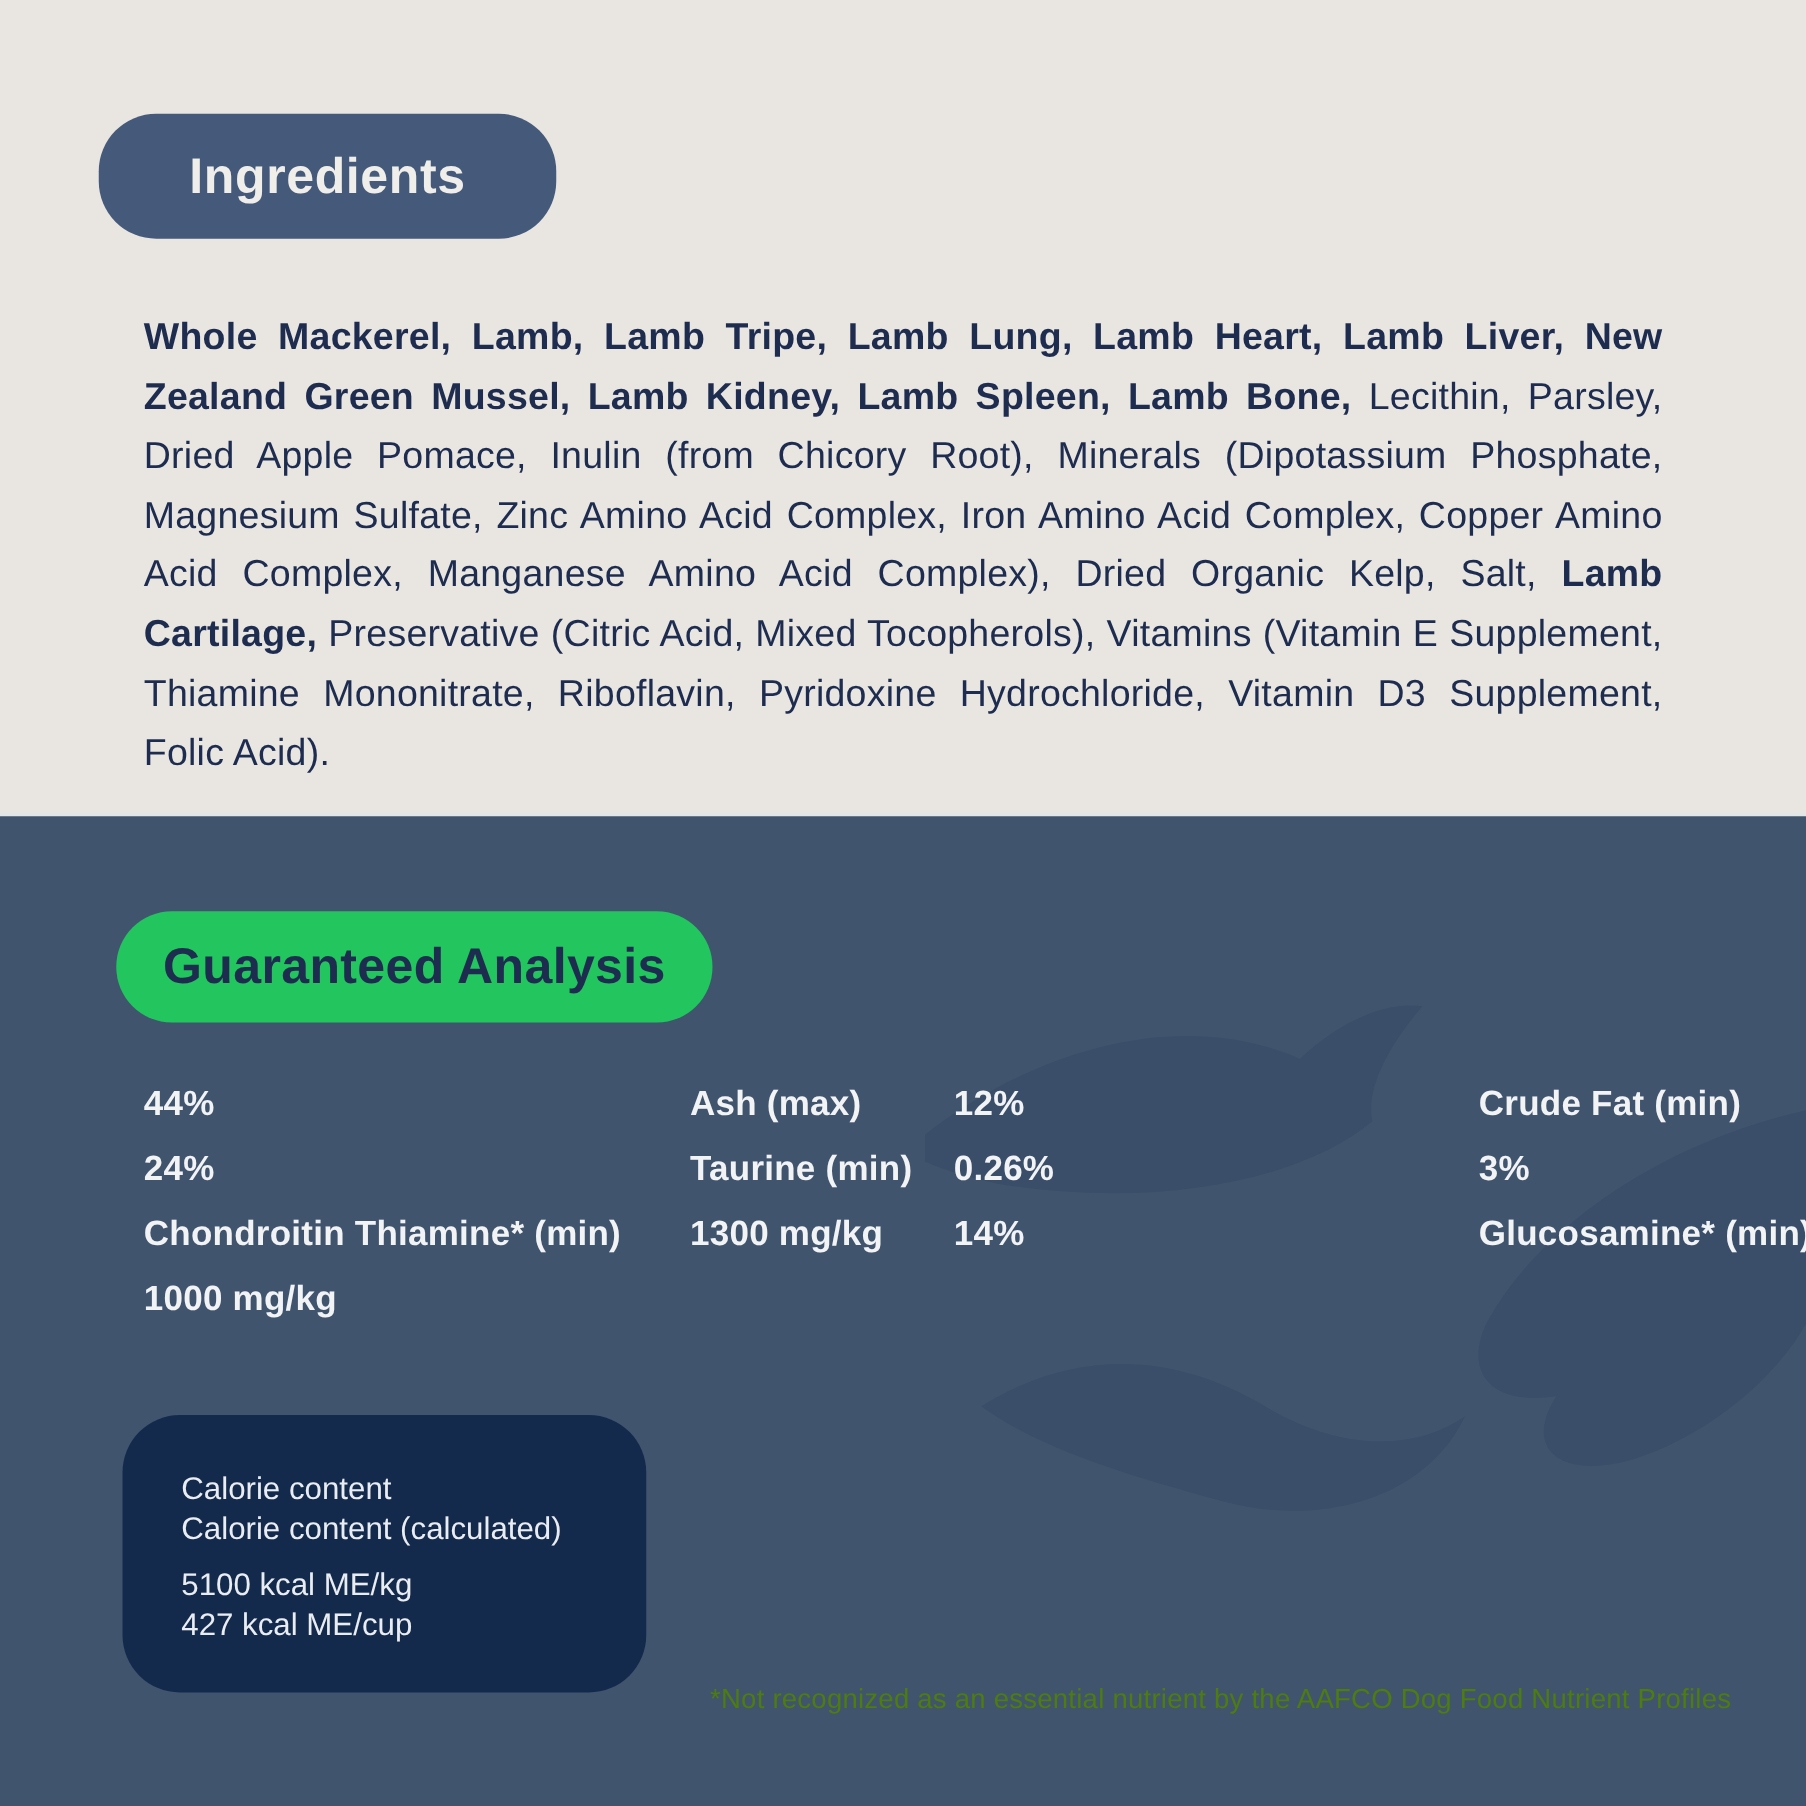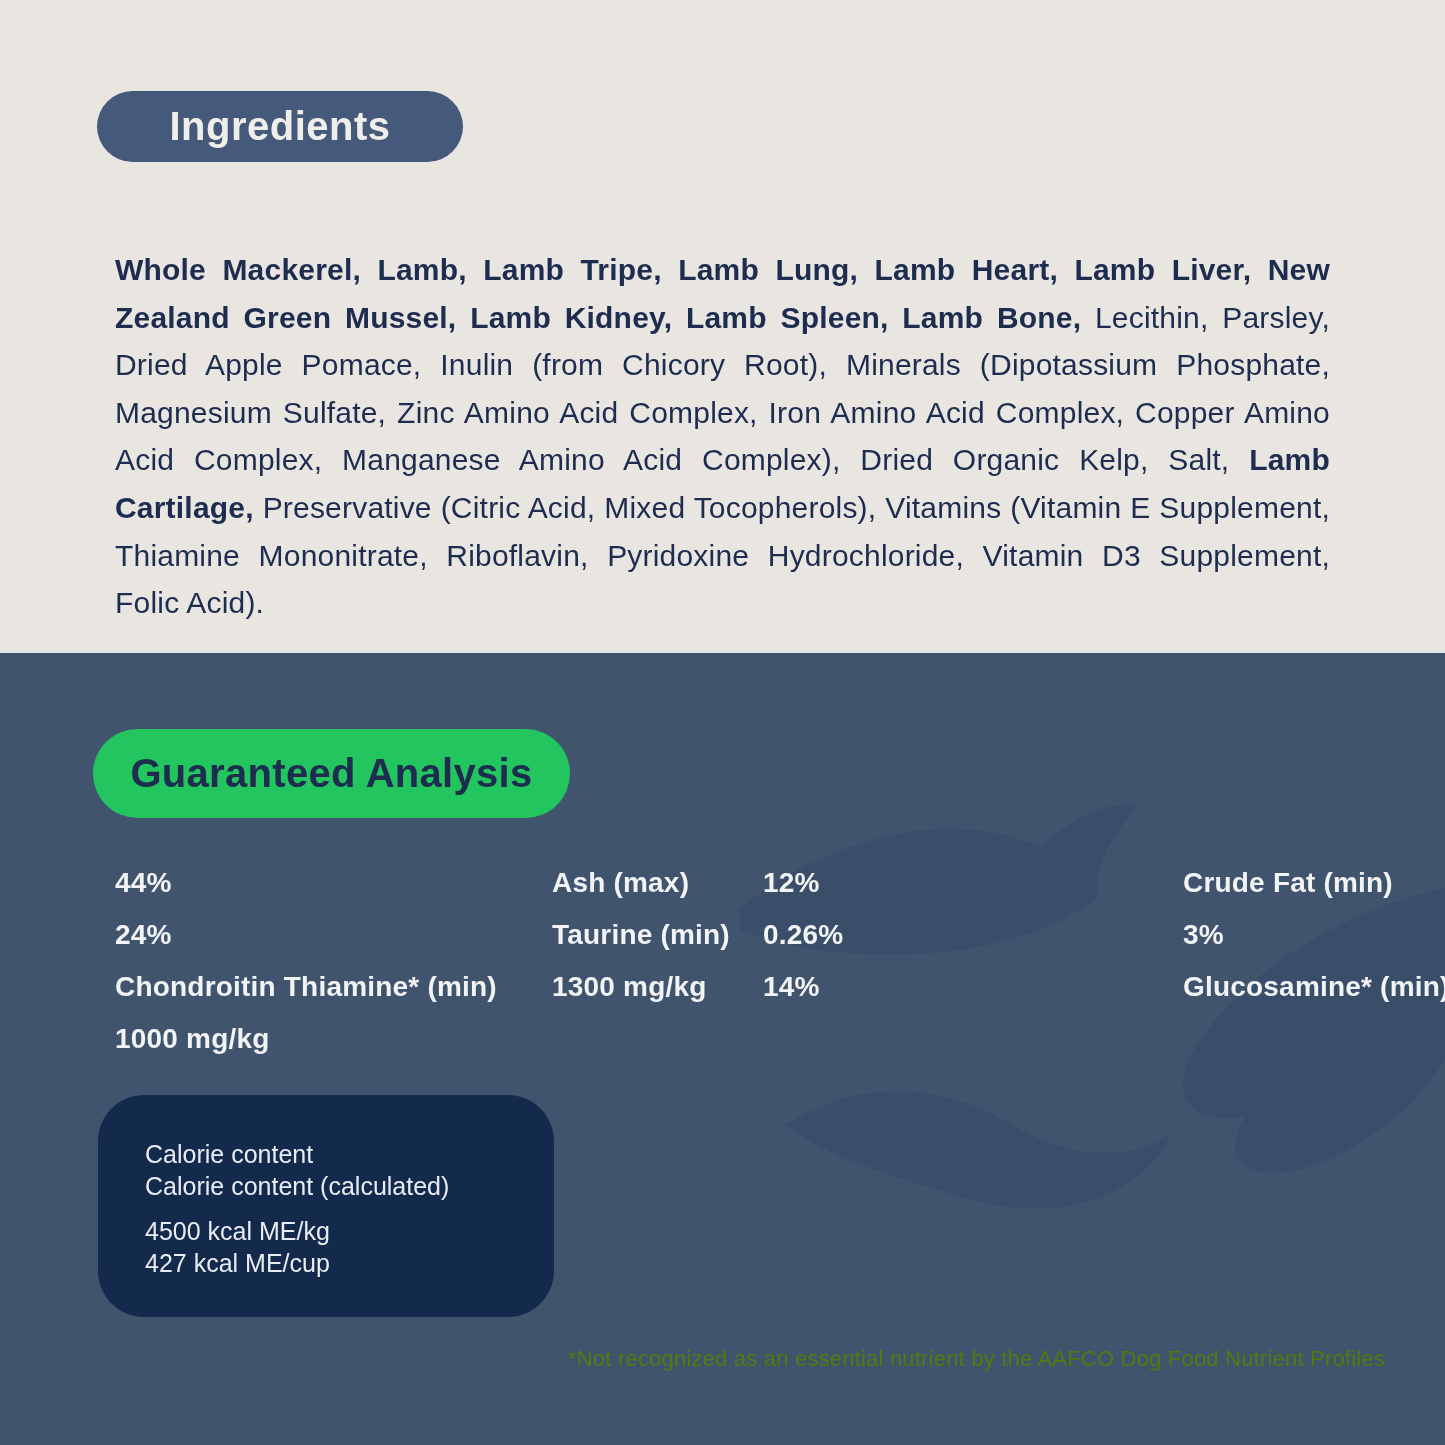--- a/index.html
+++ b/index.html
@@ -2,42 +2,42 @@
 <html><head>
 <meta charset="utf-8">
 <style>
   html,body{margin:0;padding:0;}
   body{width:1445px;height:1445px;font-family:"Liberation Sans",sans-serif;background:#e9e6e2;}
   .page{position:relative;width:1445px;height:1445px;overflow:hidden;}
 
   
   .top-section{position:absolute;left:0;top:0;width:1445px;height:652px;background:#e9e6e2;}
   .pill-heading{position:absolute;border-radius:46px;display:flex;align-items:center;justify-content:center;}
-  .ing-pill{left:97px;top:91px;width:366px;height:71px;background:#455a7a;}
+  .ing-pill{left:79px;top:91px;width:366px;height:100px;background:#455a7a;}
   .ing-pill span{color:#efeeea;font-size:40px;font-weight:bold;letter-spacing:.5px;}
   .ingredients-par{position:absolute;left:115px;top:216px;width:1215px;
      font-size:30px;line-height:47.6px;color:#1d2c4f;text-align:justify;letter-spacing:.2px;}
   .ingredients-par b{font-weight:bold;}
 
   
   .divider{position:absolute;left:0;top:650px;width:1445px;height:3px;background:rgba(223,229,234,0.55);}
 
   
   .bottom-section{position:absolute;left:0;top:653px;width:1445px;height:792px;background:#41546e;}
   .swoosh{position:absolute;left:740px;top:795px;width:705px;height:455px;pointer-events:none;}
 
   .ga-pill{left:93px;top:729px;width:477px;height:89px;background:#22c55e;}
   .ga-pill span{color:#1d2c4f;font-size:40px;font-weight:bold;letter-spacing:.3px;}
 
   .ga-table{position:absolute;left:115px;top:857px;width:1215px;
      display:grid;grid-template-columns:437px 211px 420px 147px;grid-auto-rows:52px;
      align-items:center;color:#f1f3f5;font-size:28px;font-weight:bold;letter-spacing:.2px;}
   .ga-cell{white-space:nowrap;}
 
-  .calorie-box{position:absolute;left:98px;top:1095px;width:456px;height:222px;
+  .calorie-box{position:absolute;left:98px;top:1132px;width:419px;height:222px;
      background:#142a4c;border-radius:46px;color:#e9edf2;}
   .calorie-box .inner{position:absolute;left:47px;top:43px;}
   .cal-line{font-size:25px;line-height:32px;white-space:nowrap;}
   .cal-gap{height:13px;}
 
   .footnote{position:absolute;right:60px;top:1346px;font-size:22px;color:#4d7c0f;
      letter-spacing:.2px;white-space:nowrap;}
 </style>
 </head>
 <body>
@@ -85,20 +85,20 @@
     <div class="ga-cell">14%</div>
     <div class="ga-cell">Glucosamine* (min)</div>
     <div class="ga-cell">1000 mg/kg</div>
   </div>
 
   <div class="calorie-box">
     <div class="inner">
       <div class="cal-line">Calorie content</div>
       <div class="cal-line">Calorie content (calculated)</div>
       <div class="cal-gap"></div>
-      <div class="cal-line">4500 kcal ME/kg</div>
+      <div class="cal-line">5100 kcal ME/kg</div>
       <div class="cal-line">427 kcal ME/cup</div>
     </div>
   </div>
 
   <div class="footnote">*Not recognized as an essential nutrient by the AAFCO Dog Food Nutrient Profiles</div>
 
 </div>
 
 </body></html>

